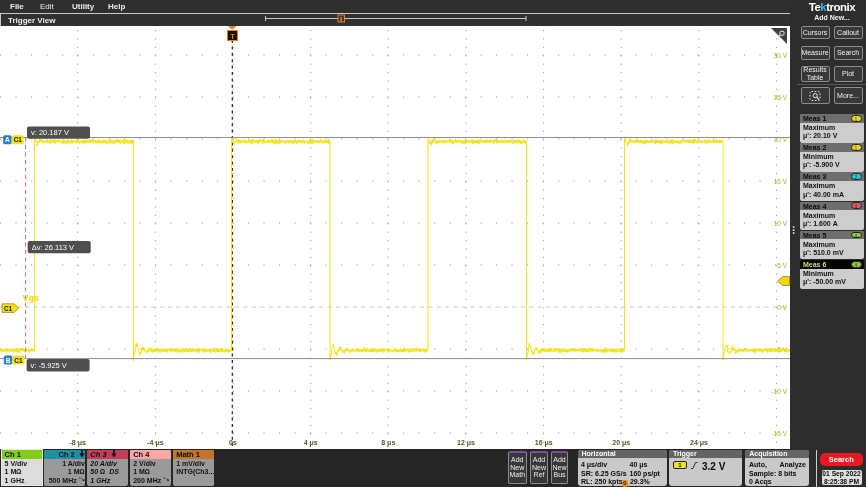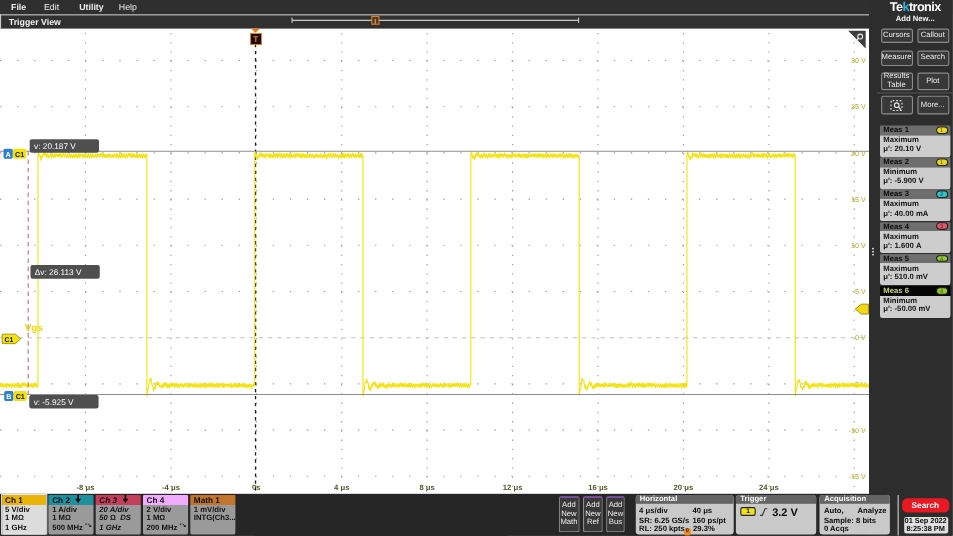--- a/index.html
+++ b/index.html
@@ -14,21 +14,21 @@
 .panel{position:absolute;top:450px;height:35.5px;background:#c9c9c9;border-radius:3px;overflow:hidden}
 .phead{height:7.5px;background:#646464;color:#fff;font-size:7px;font-weight:bold;padding-left:4px;line-height:8px}
 .prow{position:absolute;font-size:7px;font-weight:bold;color:#0a0a0a}
 </style></head>
 <body>
 
 <div class="abs" style="left:0;top:0;width:866px;height:13px;background:#2f2f2f"></div>
 <div class="abs" style="left:10px;top:2px;font-size:8px;font-weight:bold;color:#ededed">File</div>
 <div class="abs" style="left:40px;top:2px;font-size:8px;font-weight:normal;color:#ededed">Edit</div>
 <div class="abs" style="left:72px;top:2px;font-size:8px;font-weight:bold;color:#ededed">Utility</div>
-<div class="abs" style="left:108px;top:2px;font-size:8px;font-weight:normal;color:#ededed">Help</div>
+<div class="abs" style="left:108px;top:2px;font-size:8px;font-weight:bold;color:#ededed">Help</div>
 
 <div class="abs" style="left:0;top:13px;width:790px;height:13px;background:#303030;border-top:1.5px solid #c9c9c9;border-left:1px solid #c9c9c9;box-sizing:border-box"></div>
 <div class="abs" style="left:8px;top:15.5px;font-size:8px;font-weight:bold;color:#f0f0f0">Trigger View</div>
 <svg class="abs" style="left:0;top:0" width="866" height="26" viewBox="0 0 866 26">
  <path d="M265.5,16 L265.5,21 M265.5,18.5 L526,18.5 M526,16 L526,21" stroke="#c8c8c8" stroke-width="1" fill="none"></path>
  <rect x="338" y="15" width="6.5" height="7" fill="#3a3a3a" stroke="#e87d1e" stroke-width="1"></rect>
  <line x1="341.2" y1="17" x2="341.2" y2="22" stroke="#e87d1e" stroke-width="1.4"></line>
 </svg>
 
 <svg class="abs" style="left:0;top:26px;background:#fff" width="790" height="423" viewBox="0 0 790 423">
@@ -148,39 +148,39 @@
 <div class="bhead" style="">Meas 5<div class="pill" style="background:#90cc33">4</div></div>
 <div class="bbody">Maximum<br>μ': 510.0 mV</div>
   </div>
 <div class="badge" style="left:800px;top:260.0px">
 <div class="bhead" style="background:#050505;color:#c9d98a">Meas 6<div class="pill" style="background:#90cc33">4</div></div>
 <div class="bbody">Minimum<br>μ': -50.00 mV</div>
   </div>
 
 <div class="abs" style="left:0;top:449px;width:790px;height:38px;background:#262626"></div>
 <div class="chb" style="left:1.6px;outline:1px solid #e8e8e8;">
-<div class="chh" style="background:#eab308">Ch 1</div>
+<div class="chh" style="background:#84cc16">Ch 1</div>
 <div class="chc" style="background:#dcdcdc;color:#111">5 V/div<br>1 MΩ<br>1 GHz</div>
   </div>
-<div class="chb" style="left:44.4px;">
+<div class="chb" style="left:44.4px;text-align:right;">
 <div class="chh" style="background:#1d8f9f">Ch 2 &nbsp;<svg width="6" height="8" viewBox="0 0 6 8" style="vertical-align:-1px">
         <path d="M3,0 L3,4" stroke="#0d0d0d" stroke-width="1.6"></path>
         <polygon points="0.4,3.5 5.6,3.5 3,7.5" fill="#0d0d0d"></polygon>
       </svg></div>
 <div class="chc" style="background:#9a9a9a;color:#111">1 A/div<br>1 MΩ<br>500 MHz <span style="font-size:5px;line-height:0;vertical-align:2.5px">°↘</span></div>
   </div>
 <div class="chb" style="left:87.3px;font-style:italic;">
 <div class="chh" style="background:#c23e5a">Ch 3 &nbsp;<svg width="6" height="8" viewBox="0 0 6 8" style="vertical-align:-1px">
         <path d="M3,0 L3,4" stroke="#0d0d0d" stroke-width="1.6"></path>
         <polygon points="0.4,3.5 5.6,3.5 3,7.5" fill="#0d0d0d"></polygon>
       </svg></div>
 <div class="chc" style="background:#9a9a9a;color:#111">20 A/div<br>50 Ω &nbsp;DS<br>1 GHz</div>
   </div>
 <div class="chb" style="left:130.2px;">
-<div class="chh" style="background:#f0abfc">Ch 4</div>
+<div class="chh" style="background:#fca5a5">Ch 4</div>
 <div class="chc" style="background:#9a9a9a;color:#111">2 V/div<br>1 MΩ<br>200 MHz <span style="font-size:5px;line-height:0;vertical-align:2.5px">°↘</span></div>
   </div>
 <div class="chb" style="left:173.2px;">
 <div class="chh" style="background:#c1762b">Math 1</div>
 <div class="chc" style="background:#9a9a9a;color:#111">1 mV/div<br>INTG(Ch3...</div>
   </div>
 <div class="btn" style="left:507.5px;top:450.5px;width:19.5px;height:33px;border-top:2px solid #7a4fa0">Add<br>New<br>Math</div>
 <div class="btn" style="left:529.8px;top:450.5px;width:18.5px;height:33px;border-top:2px solid #7a4fa0">Add<br>New<br>Ref</div>
 <div class="btn" style="left:550.8px;top:450.5px;width:17.5px;height:33px;border-top:2px solid #7a4fa0">Add<br>New<br>Bus</div>
 

